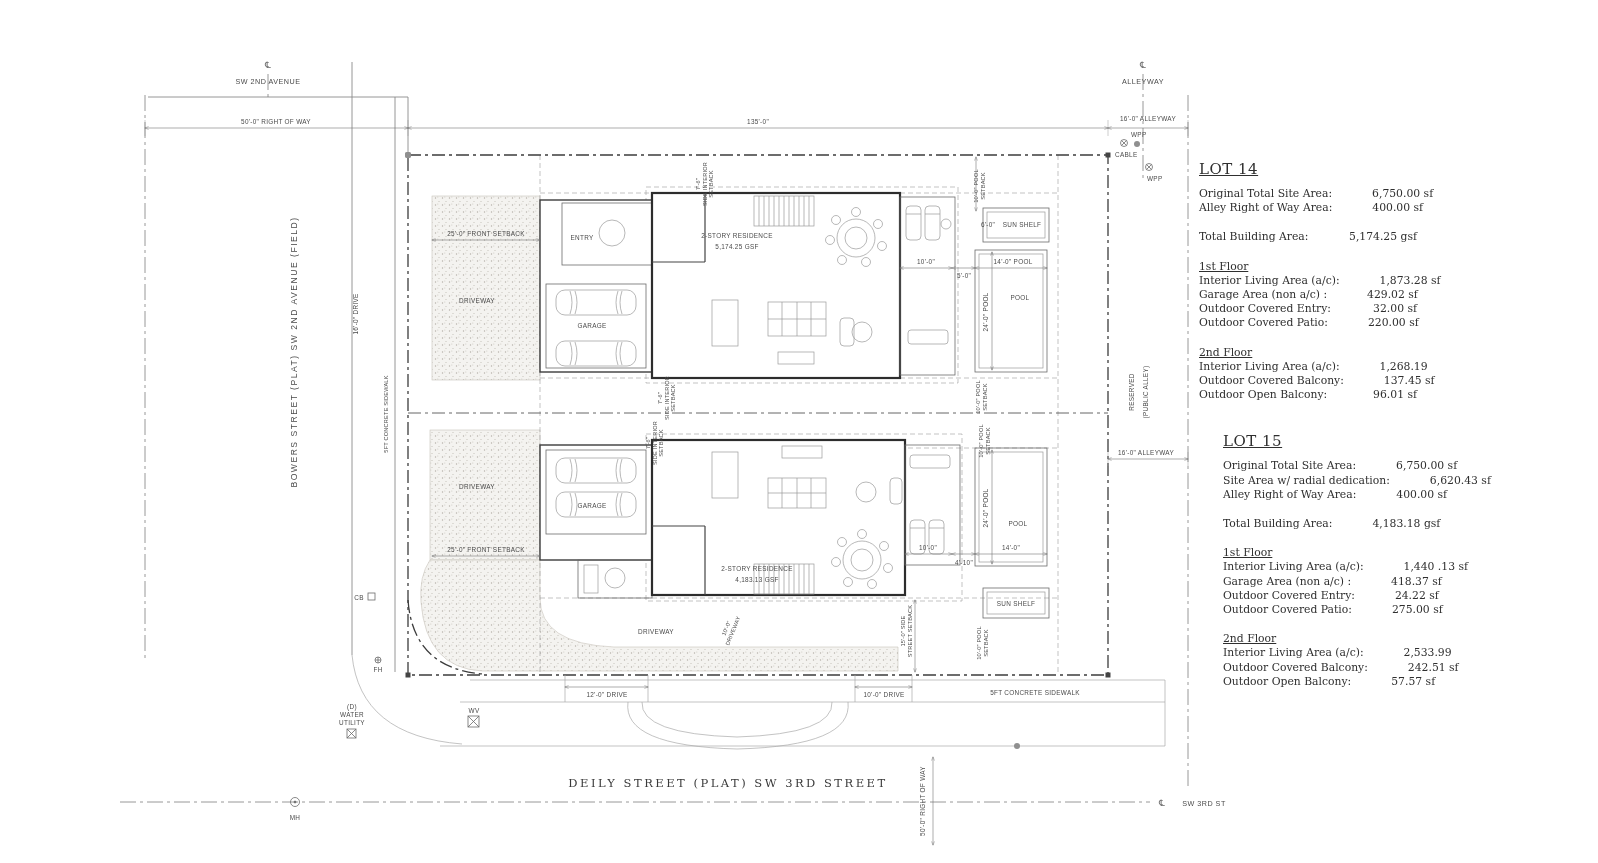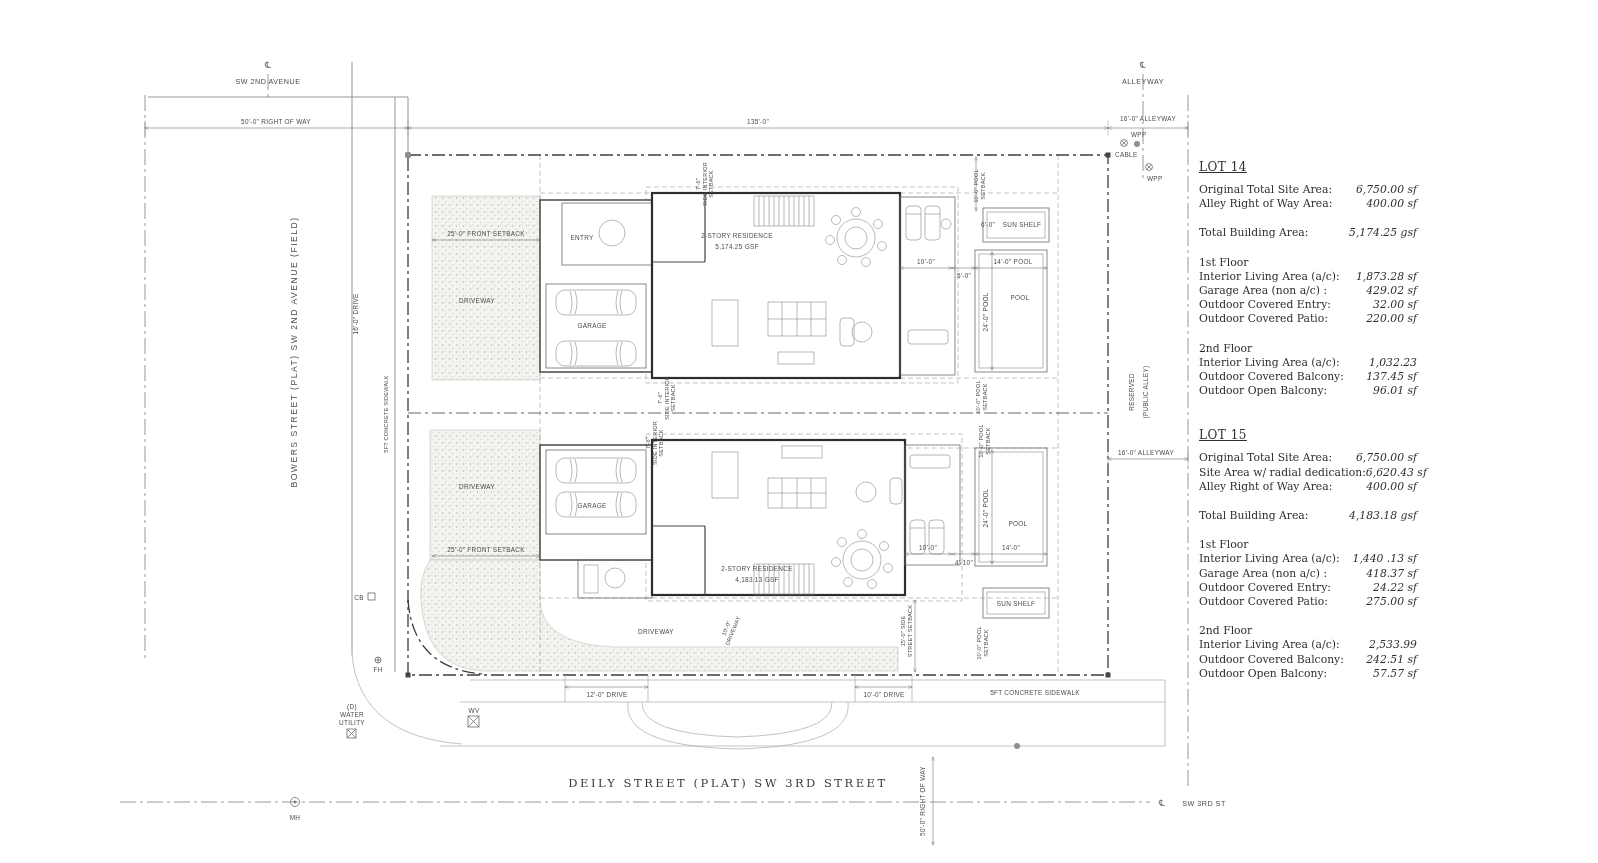--- a/index.html
+++ b/index.html
@@ -27,27 +27,27 @@
   .t6 {font-size:6.4px;letter-spacing:.3px;}
   .t7 {font-size:7.2px;letter-spacing:.5px;}
   .t9v{font-size:8.6px;letter-spacing:1.5px;}
   .mid{text-anchor:middle;}
   .clsym{font-family:"DejaVu Sans",sans-serif;font-size:9px;text-anchor:middle;fill:#666;}
   .street{font-family:"DejaVu Serif",serif;font-size:11.5px;letter-spacing:2.5px;fill:#3a3a3a;text-anchor:middle;}
 
   
   .panel{position:absolute;left:1199px;top:160px;width:218px;font-family:"DejaVu Serif",serif;
          font-size:10.8px;color:#2f2f2f;}
-  .lot + .lot{margin-top:30px;}
-  .lot-title{font-size:12px;letter-spacing:.5px;text-decoration:underline;margin-bottom:9px;}
-  .r{display:flex;justify-content:space-between;line-height:14.2px;}
+  .lot + .lot{margin-top:30px;margin-left:24px;}
+  .lot-title{font-size:15px;letter-spacing:.5px;text-decoration:underline;margin-bottom:9px;}
+  .r{display:flex;justify-content:space-between;line-height:14.2px;gap:40px;}
   .r .l{white-space:nowrap;}
-  .r .v{white-space:nowrap;text-align:left;font-style:italic;}
+  .r .v{white-space:nowrap;text-align:left;}
   .gap{height:15px;}
-  .fhead{line-height:14.2px;}
+  .fhead{line-height:14.2px;text-decoration:underline;}
 </style>
 </head>
 <body>
 
 <div class="stage">
 
 <svg width="1598" height="863" viewBox="0 0 1598 863">
   <defs>
     <marker id="ma" viewBox="0 0 10 10" refX="8.5" refY="5" markerWidth="8" markerHeight="8" orient="auto-start-reverse">
       <path d="M1,2 L9,5 L1,8" fill="none" stroke="#777" stroke-width="1"></path>
@@ -400,21 +400,21 @@
           <span class="v">32.00 sf</span>
         </div>
     <div class="r">
           <span class="l">Outdoor Covered Patio:</span>
           <span class="v">220.00 sf</span>
         </div>
     <div class="gap"></div>
     <div class="fhead">2nd Floor</div>
     <div class="r">
           <span class="l">Interior Living Area (a/c):</span>
-          <span class="v">1,032.23</span>
+          <span class="v">1,268.19</span>
         </div>
     <div class="r">
           <span class="l">Outdoor Covered Balcony:</span>
           <span class="v">137.45 sf</span>
         </div>
     <div class="r">
           <span class="l">Outdoor Open Balcony:</span>
           <span class="v">96.01 sf</span>
         </div>
   </section>

